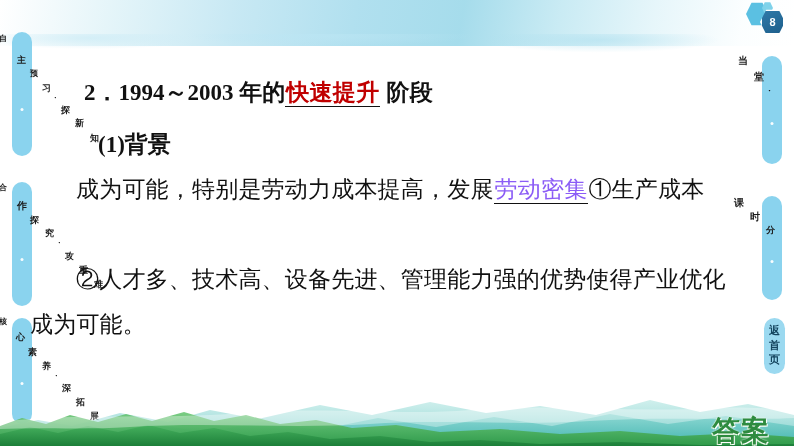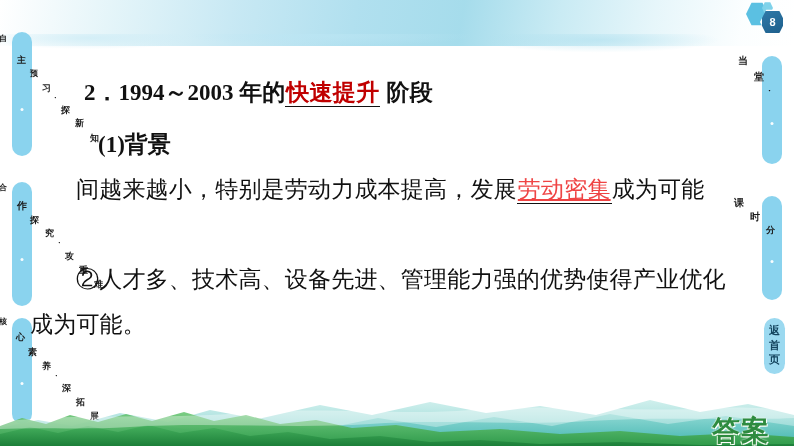--- a/index.html
+++ b/index.html
@@ -219,24 +219,23 @@
     color: #111111;
     white-space: nowrap;
     letter-spacing: .2px;
   }
   .p1a { left: 76px;  top: 174px; }
   .p1b { left: 30px;  top: 219px; }
   .p2a { left: 76px;  top: 264px; }
   .p2b { left: 30px;  top: 309px; }
 
   .fill-red2 {
-    color: #ef4444;
+    color: #8b5cf6;
     border-bottom: 1.6px solid #111111;
     padding: 0 1px 1px 1px;
-    text-decoration: underline;
   }
 </style>
 </head>
 <body>
 
 <div class="slide">
 
   <div class="top-band"></div>
 
   <div class="page-badge-wrap">
@@ -317,21 +316,21 @@
 
   <div class="content">
 
     <div class="heading">
       <span class="num">2．1994～2003 年的</span><span class="fill-red">快速提升</span><span> 阶段</span>
     </div>
 
     <div class="subheading">(1)背景</div>
 
     <div class="para p1a">
-      <span>间越来越小，特别是劳动力成本提高，发展</span><span class="fill-red2">劳动密集</span><span>成为可能</span>
+      <span>成为可能，特别是劳动力成本提高，发展</span><span class="fill-red2">劳动密集</span><span>①生产成本</span>
     </div>
 
 
     <div class="para p2b">成为可能。</div>
 
     <div class="para p2a">
       <span>②人才多、技术高、设备先进、管理能力强的优势使得产业优化</span>
     </div>
   </div>
 

